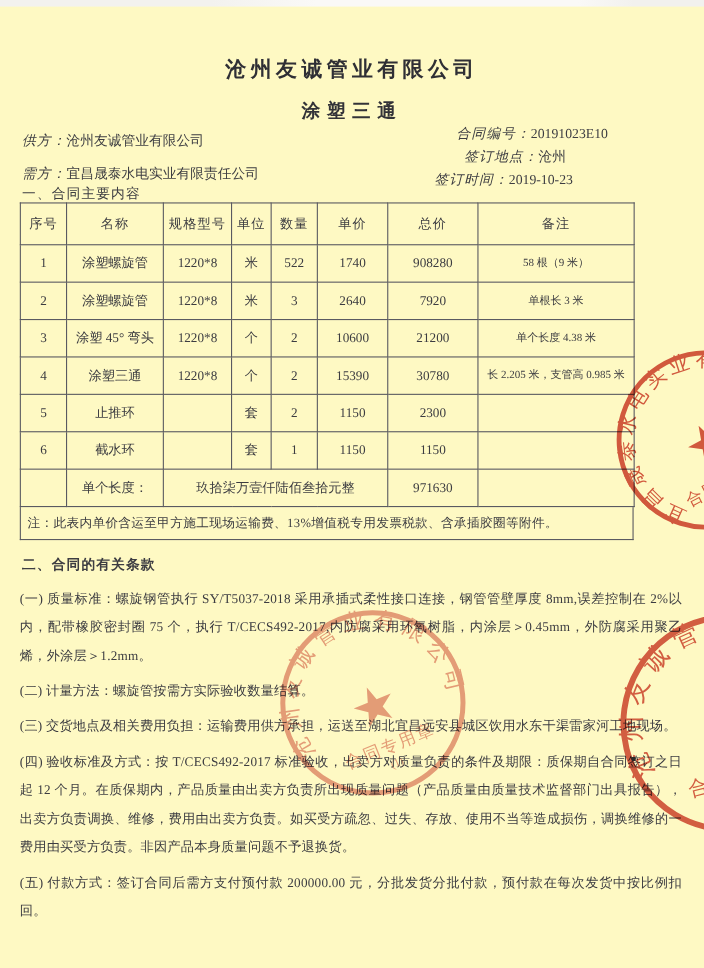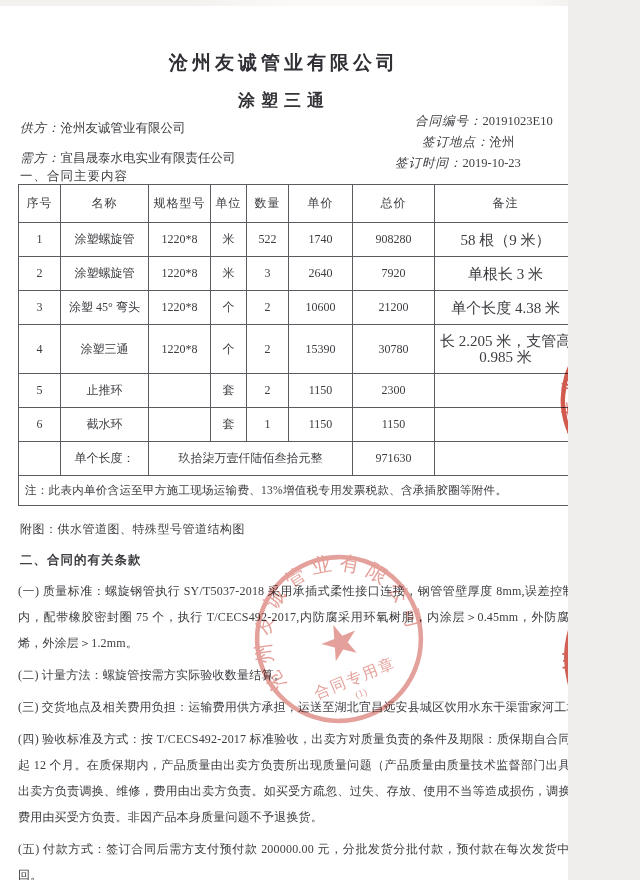--- a/index.html
+++ b/index.html
@@ -5,22 +5,22 @@
   html,body{margin:0;padding:0;}
   body{
     width:640px;height:880px;
     background:#efeeec;
     font-family:"Liberation Serif","DejaVu Serif",serif;
     color:#3d3d42;
     overflow:hidden;
   }
   .page{
     position:relative;
-    width:568px;height:880px;
-    background:#ffffff;
+    width:640px;height:880px;
+    background:#fef9c3;
     overflow:hidden;
   }
   
   .scan-edge-top{
     position:absolute;left:0;top:0;width:640px;height:6px;
     background:linear-gradient(to right,#f3f2ef 0 30%,#faf9f7 45% 82%,#f2f1ee 90%);
   }
   .doc-title{
     position:absolute;left:0;top:50px;width:100%;
     text-align:center;font-size:19px;font-weight:700;
@@ -50,21 +50,21 @@
     width:558px;font-size:12px;color:#3c3c41;
   }
   table.items th,table.items td{
     border:1px solid #5a5a61;
     text-align:center;vertical-align:middle;
     padding:8px 2px;overflow:hidden;
     font-weight:400;
   }
   table.items th{padding:10px 2px;letter-spacing:1px;}
   table.items td{height:16px;}
-  td.remark{font-size:15px;line-height:16px;padding:4px 6px;}
+  td.remark{font-size:10px;line-height:16px;padding:4px 6px;}
   .note-box{
     width:544px;border:1px solid #5a5a61;border-top:none;
     padding:7px 6px;font-size:11.5px;letter-spacing:.3px;
     color:#3c3c41;
   }
   .attachment-line{
     margin:15px 0 0 2px;font-size:12px;letter-spacing:.5px;
   }
   .section2-title{
     margin:14px 0 0 2px;font-size:12.5px;font-weight:700;letter-spacing:1px;
@@ -198,21 +198,20 @@
           <td>单个长度：</td>
           <td colspan="4">玖拾柒万壹仟陆佰叁拾元整</td>
           <td>971630</td>
           <td></td>
         </tr>
       </tbody>
     </table>
 
     <div class="note-box">注：此表内单价含运至甲方施工现场运输费、13%增值税专用发票税款、含承插胶圈等附件。</div>
 
-    <div class="attachment-line">附图：供水管道图、特殊型号管道结构图</div>
 
     <div class="section2-title">二、合同的有关条款</div>
 
     <div class="clauses">
       <p>(一) 质量标准：螺旋钢管执行 SY/T5037-2018 采用承插式柔性接口连接，钢管管壁厚度 8mm,误差控制在 2%以内，配带橡胶密封圈 75 个，执行 T/CECS492-2017,内防腐采用环氧树脂，内涂层＞0.45mm，外防腐采用聚乙烯，外涂层＞1.2mm。</p>
       <p>(二) 计量方法：螺旋管按需方实际验收数量结算。</p>
       <p>(三) 交货地点及相关费用负担：运输费用供方承担，运送至湖北宜昌远安县城区饮用水东干渠雷家河工地现场。</p>
       <p>(四) 验收标准及方式：按 T/CECS492-2017 标准验收，出卖方对质量负责的条件及期限：质保期自合同签订之日起 12 个月。在质保期内，产品质量由出卖方负责所出现质量问题（产品质量由质量技术监督部门出具报告），出卖方负责调换、维修，费用由出卖方负责。如买受方疏忽、过失、存放、使用不当等造成损伤，调换维修的一费用由买受方负责。非因产品本身质量问题不予退换货。</p>
       <p>(五) 付款方式：签订合同后需方支付预付款 200000.00 元，分批发货分批付款，预付款在每次发货中按比例扣回。</p>
 

